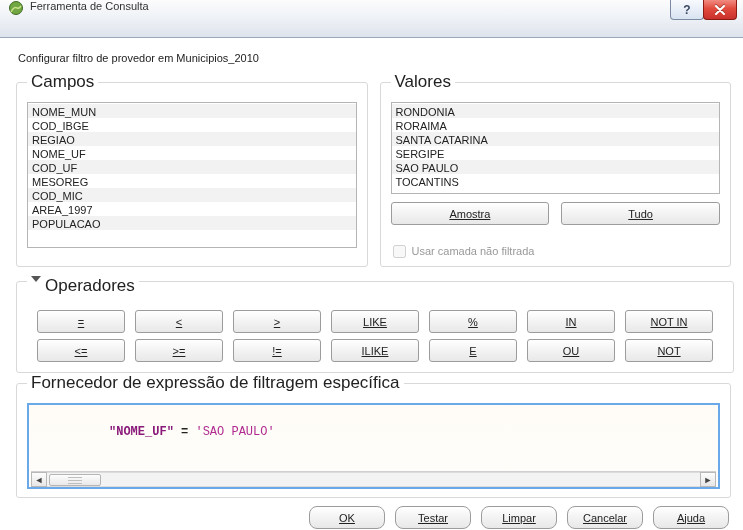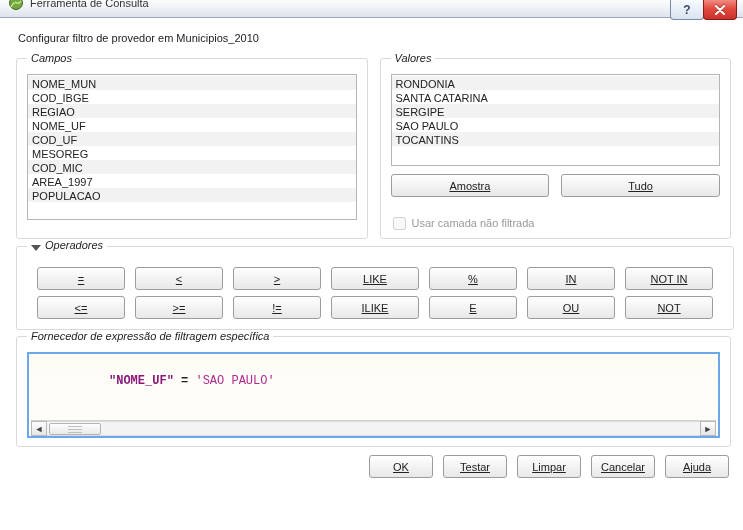--- a/index.html
+++ b/index.html
@@ -1,24 +1,24 @@
 <!DOCTYPE html>
 <html><head>
 <meta charset="utf-8">
 <style>
   * { box-sizing: border-box; }
   html, body { margin: 0; padding: 0; font-family: "Segoe UI", Tahoma, sans-serif; font-size: 11px; }
   body { background: #fff; width: 743px; height: 530px; overflow: hidden; }
 
   
   .titlebar {
-    height: 18px;
+    height: 38px;
     background: linear-gradient(to bottom, #fcfcfd 0%, #eef1f6 50%, #dde3ec 100%);
     border-bottom: 1px solid #9aa7b8;
-    display: flex; align-items: center;
+    display: flex; 
     padding: 0 2px 12px 8px;
     position: relative;
   }
   .titlebar .app-icon { width: 16px; height: 16px; margin-right: 6px; }
   .titlebar .title { color: #333; }
   .winbtns { position: absolute; right: 6px; top: 0; display: flex; }
   .winbtn {
     width: 34px; height: 20px; border: 1px solid #7b8aa0; border-top: none;
     border-radius: 0 0 4px 4px; margin-left: -1px;
     display: flex; align-items: center; justify-content: center;
@@ -34,21 +34,21 @@
 
   .content { padding: 8px 12px 10px 16px; }
   .prompt { margin: 6px 2px 8px 2px; color: #222; }
 
   fieldset.group {
     border: 1px solid #d9d9d9; border-radius: 3px;
     margin: 0; padding: 10px 10px 8px 10px;
     position: relative;
   }
   fieldset.group > legend {
-    padding: 0 4px; color: #222; font-size: 11px; font-style: italic;
+    padding: 0 4px; color: #222; font-size: 17px;
   }
 
   .top-row { display: flex; gap: 12px; }
   .top-row > fieldset { flex: 1; }
 
   .listbox {
     border: 1px solid #b5b5b5; background: #fff;
     height: 146px; overflow-y: scroll; padding: 1px 0;
     font-family: inherit; font-size: 11px;
   }
@@ -61,21 +61,21 @@
   .listbox .row:nth-child(even) { background: #ffffff; }
 
   .val-btn-row { display: flex; gap: 12px; margin-top: 8px; }
   .val-btn-row .xpbtn { flex: 1; }
 
   .chk-row { display: flex; align-items: flex-start; margin-top: 20px; color: #999; }
   .chk-row input { margin: 0 6px 0 2px; }
   .chk-row label { color: #999; }
 
   
-  .disclosure { display: inline-flex; align-items: flex-end; gap: 4px; cursor: default; }
+  .disclosure { display: inline-flex; align-items: flex-start; gap: 4px; cursor: default; }
   .triangle-down {
     width: 0; height: 0; border-left: 5px solid transparent;
     border-right: 5px solid transparent; border-top: 6px solid #555;
   }
 
   .op-rows { display: flex; flex-direction: column; gap: 6px; padding: 4px 10px 2px 10px; }
   .op-row { display: flex; gap: 10px; }
   .op-row .xpbtn { width: 88px; }
 
   
@@ -108,21 +108,21 @@
     border: 1px solid #b5b5b5; border-radius: 2px;
     background: linear-gradient(#fdfdfd,#e9e9e9);
   }
   .hscroll .thumb::after {
     content: ""; position: absolute; left: 50%; top: 2px; transform: translateX(-50%);
     width: 14px; height: 8px;
     background-image: repeating-linear-gradient(to bottom, #bfbfbf 0 1px, transparent 1px 3px);
   }
 
   .dlg-buttons { display: flex; gap: 10px; justify-content: flex-end; margin-top: 10px; padding-right: 2px; }
-  .dlg-buttons .xpbtn { width: 64px; }
+  .dlg-buttons .xpbtn { width: 76px; border-radius: 8px; }
 
   .xpbtn {
     height: 23px;
     border: 1px solid #9c9c9c; border-radius: 3px;
     background: linear-gradient(to bottom, #ffffff 0%, #f4f4f4 45%, #e8e8e8 100%);
     color: #222; font: inherit; cursor: default;
     display: inline-flex; align-items: center; justify-content: center;
     padding: 0 6px;
     text-decoration: underline;
   }
@@ -171,20 +171,21 @@
             <div class="row">COD_MIC</div>
             <div class="row">AREA_1997</div>
             <div class="row">POPULACAO</div>
           </div>
       </fieldset>
 
       <fieldset class="group">
         <legend>Valores</legend>
         <div class="listbox vals" id="values-list">
             <div class="row">RONDONIA</div>
+            <div class="row">RORAIMA</div>
             <div class="row">SANTA CATARINA</div>
             <div class="row">SERGIPE</div>
             <div class="row">SAO PAULO</div>
             <div class="row">TOCANTINS</div>
           </div>
         <div class="val-btn-row">
           <button class="xpbtn">Amostra</button>
           <button class="xpbtn">Tudo</button>
         </div>
         <div class="chk-row">

